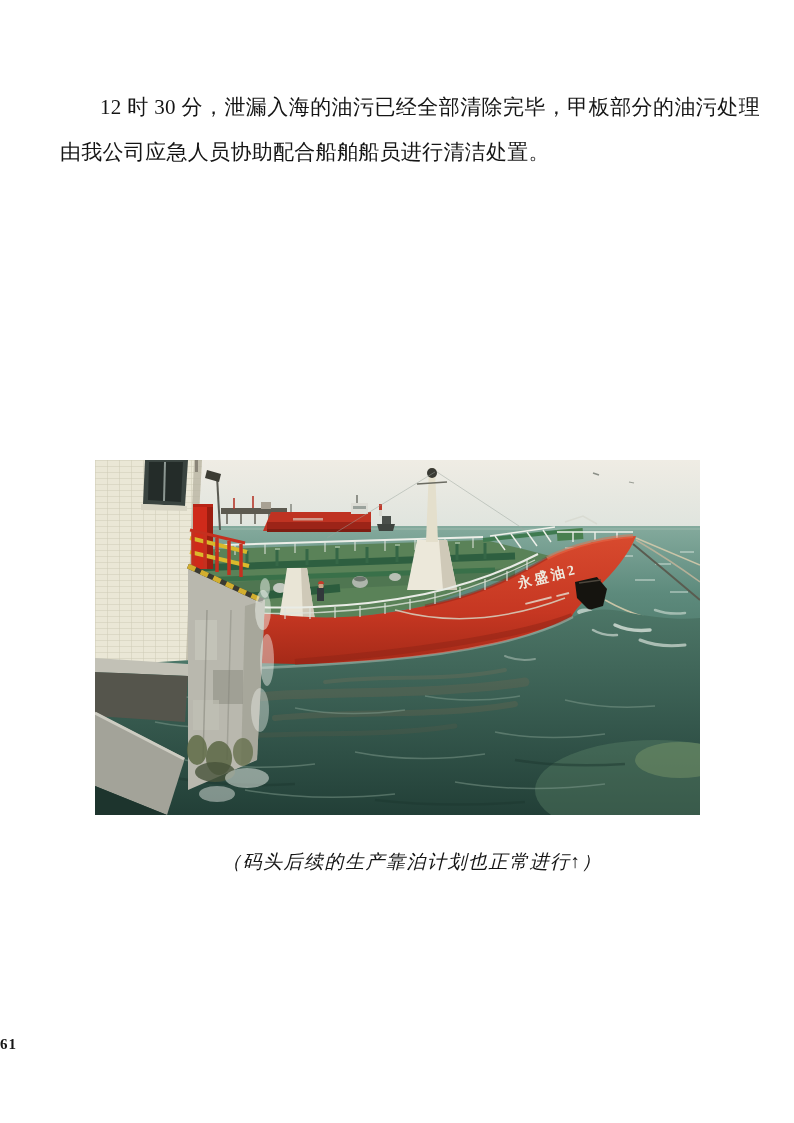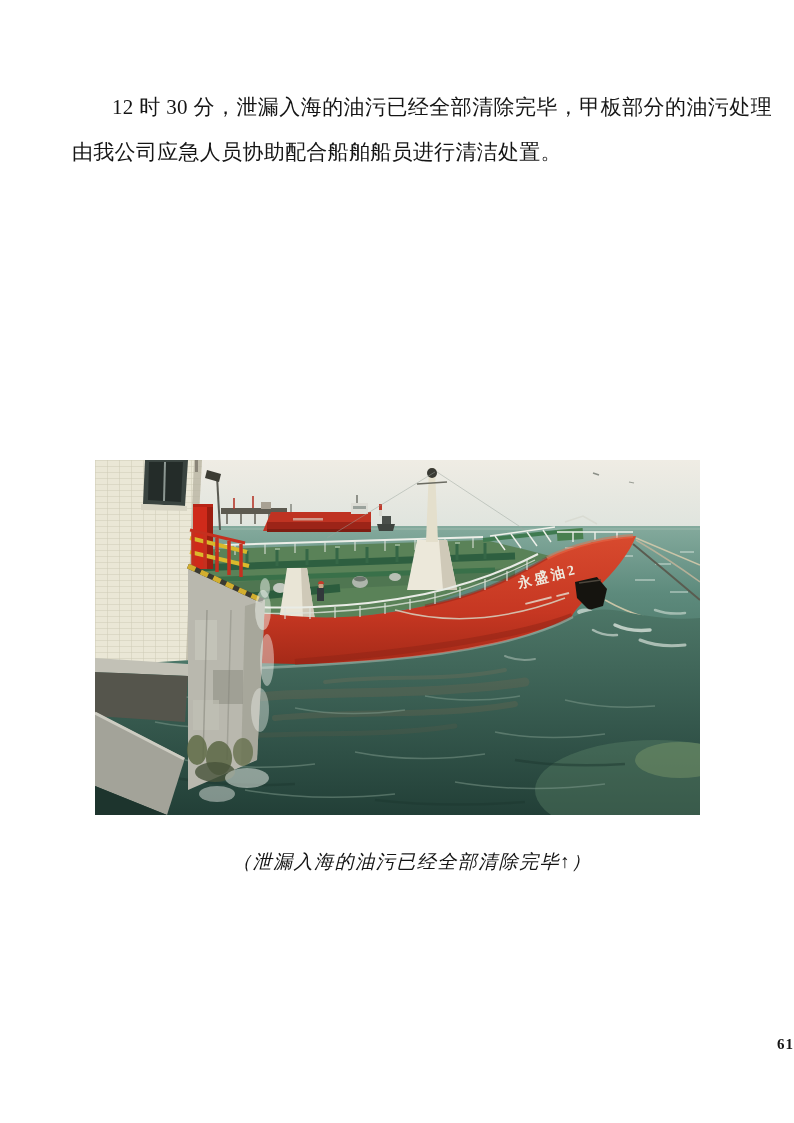--- a/index.html
+++ b/index.html
@@ -2,38 +2,38 @@
 <html><head>
 <meta charset="utf-8">
 <style>
   html,body{margin:0;padding:0;background:#888;}
   .page{
     position:relative; width:794px; height:1123px; margin:0 auto;
     background:#ffffff; overflow:hidden;
     font-family:"Liberation Serif","DejaVu Serif",serif; color:#151515;
   }
   .para{
-    position:absolute; left:72px; width:700px; margin:0;
+    position:absolute; left:60px; width:700px; margin:0;
     font-size:21px; line-height:45px; text-align:justify;
     text-indent:1.9em; letter-spacing:0.3px;
   }
   #para1{ top:85px; }
   #para2{ top:210px; }
   .photo-figure{
     position:absolute; left:95px; top:460px; width:605px; height:355px; margin:0;
   }
   .photo-figure svg{ display:block; width:605px; height:355px; }
   .caption{
     position:absolute; left:40px; top:849px; width:744px;
     text-align:center; font-style:italic; font-weight:500;
     font-size:19px; letter-spacing:1.5px;
   }
   .page-number{
     position:absolute; left:0; top:1036px; width:794px;
-    text-align:right; font-size:15px; font-weight:bold; letter-spacing:1px;
+    text-align:left; font-size:15px; font-weight:bold; letter-spacing:1px;
   }
 </style>
 </head>
 <body>
 
 <div class="page">
 
   <p class="para" id="para1">12 时 30 分，泄漏入海的油污已经全部清除完毕，甲板部分的油污处理由我公司应急人员协助配合船舶船员进行清洁处置。</p>
 
   <figure class="photo-figure">
@@ -339,17 +339,17 @@
           <ellipse cx="172" cy="200" rx="7" ry="26" opacity="0.45"></ellipse>
           <ellipse cx="165" cy="250" rx="9" ry="22" opacity="0.4"></ellipse>
           <ellipse cx="152" cy="318" rx="22" ry="10" opacity="0.5"></ellipse>
           <ellipse cx="122" cy="334" rx="18" ry="8" opacity="0.45"></ellipse>
           <ellipse cx="170" cy="128" rx="5" ry="10" opacity="0.5"></ellipse>
         </g>
       </g>
     </svg>
   </figure>
 
-  <div class="caption">（泄漏入海的油污已经全部清除完毕↑）</div>
+  <div class="caption">（码头后续的生产靠泊计划也正常进行↑）</div>
 
   <div class="page-number">61</div>
 
 </div>
 
 </body></html>

